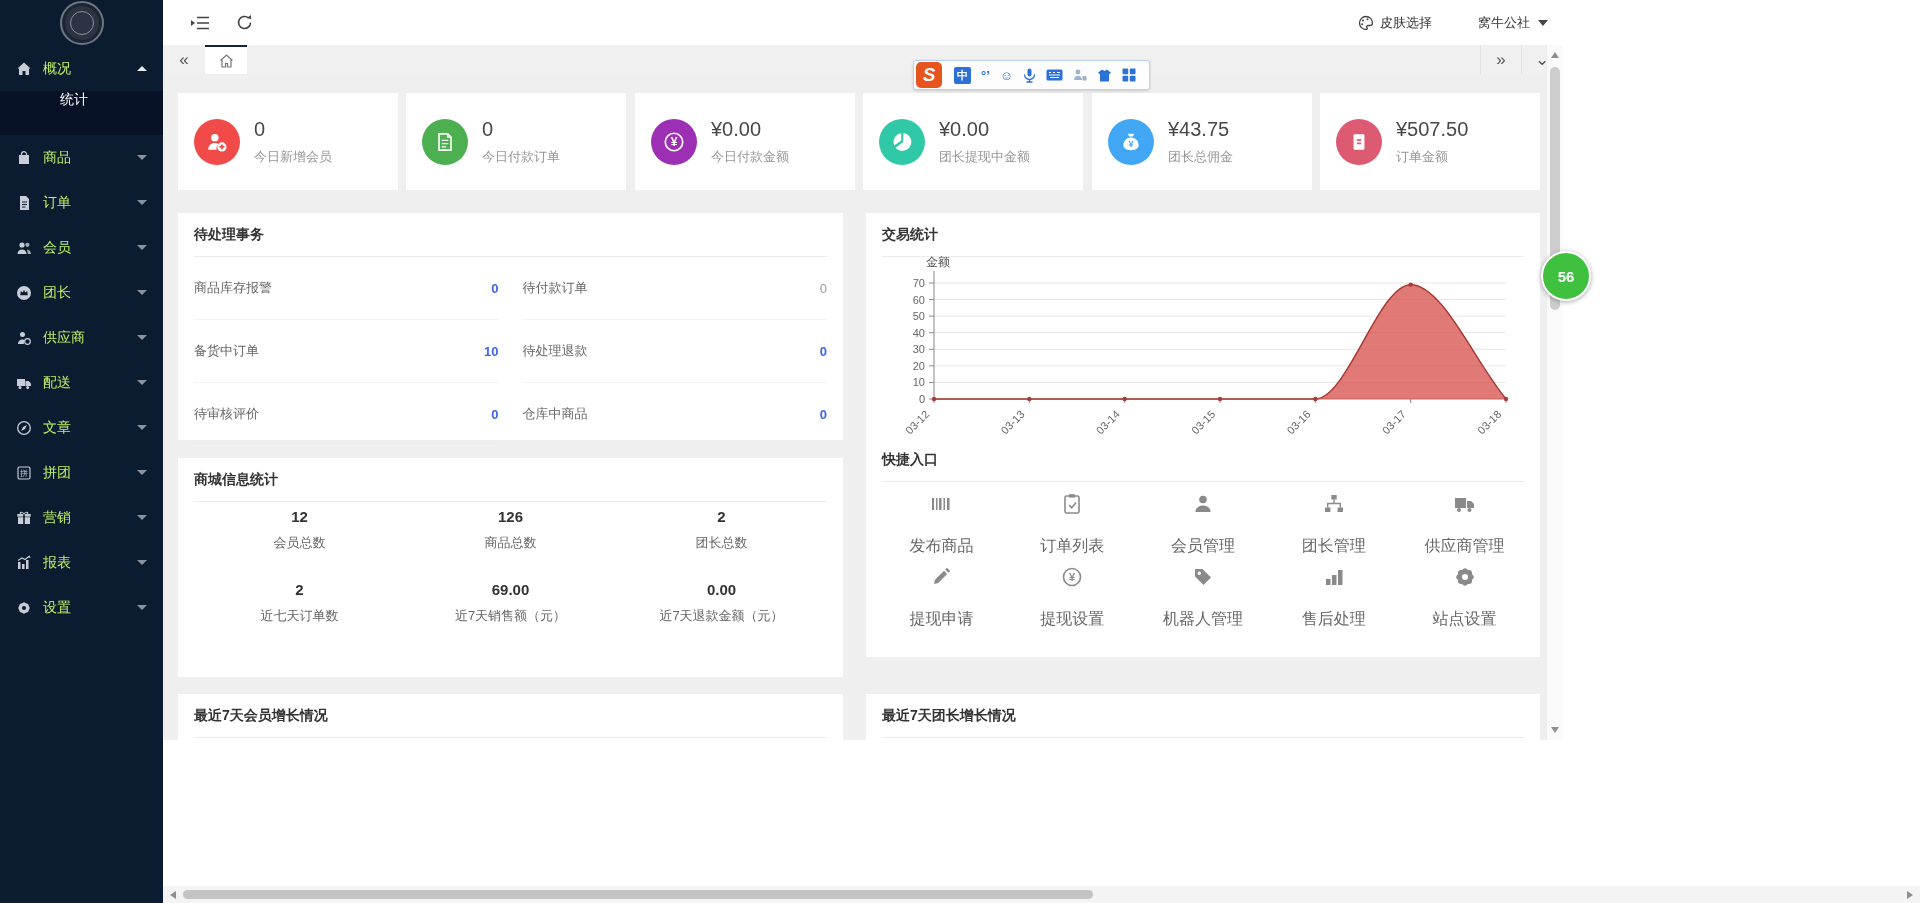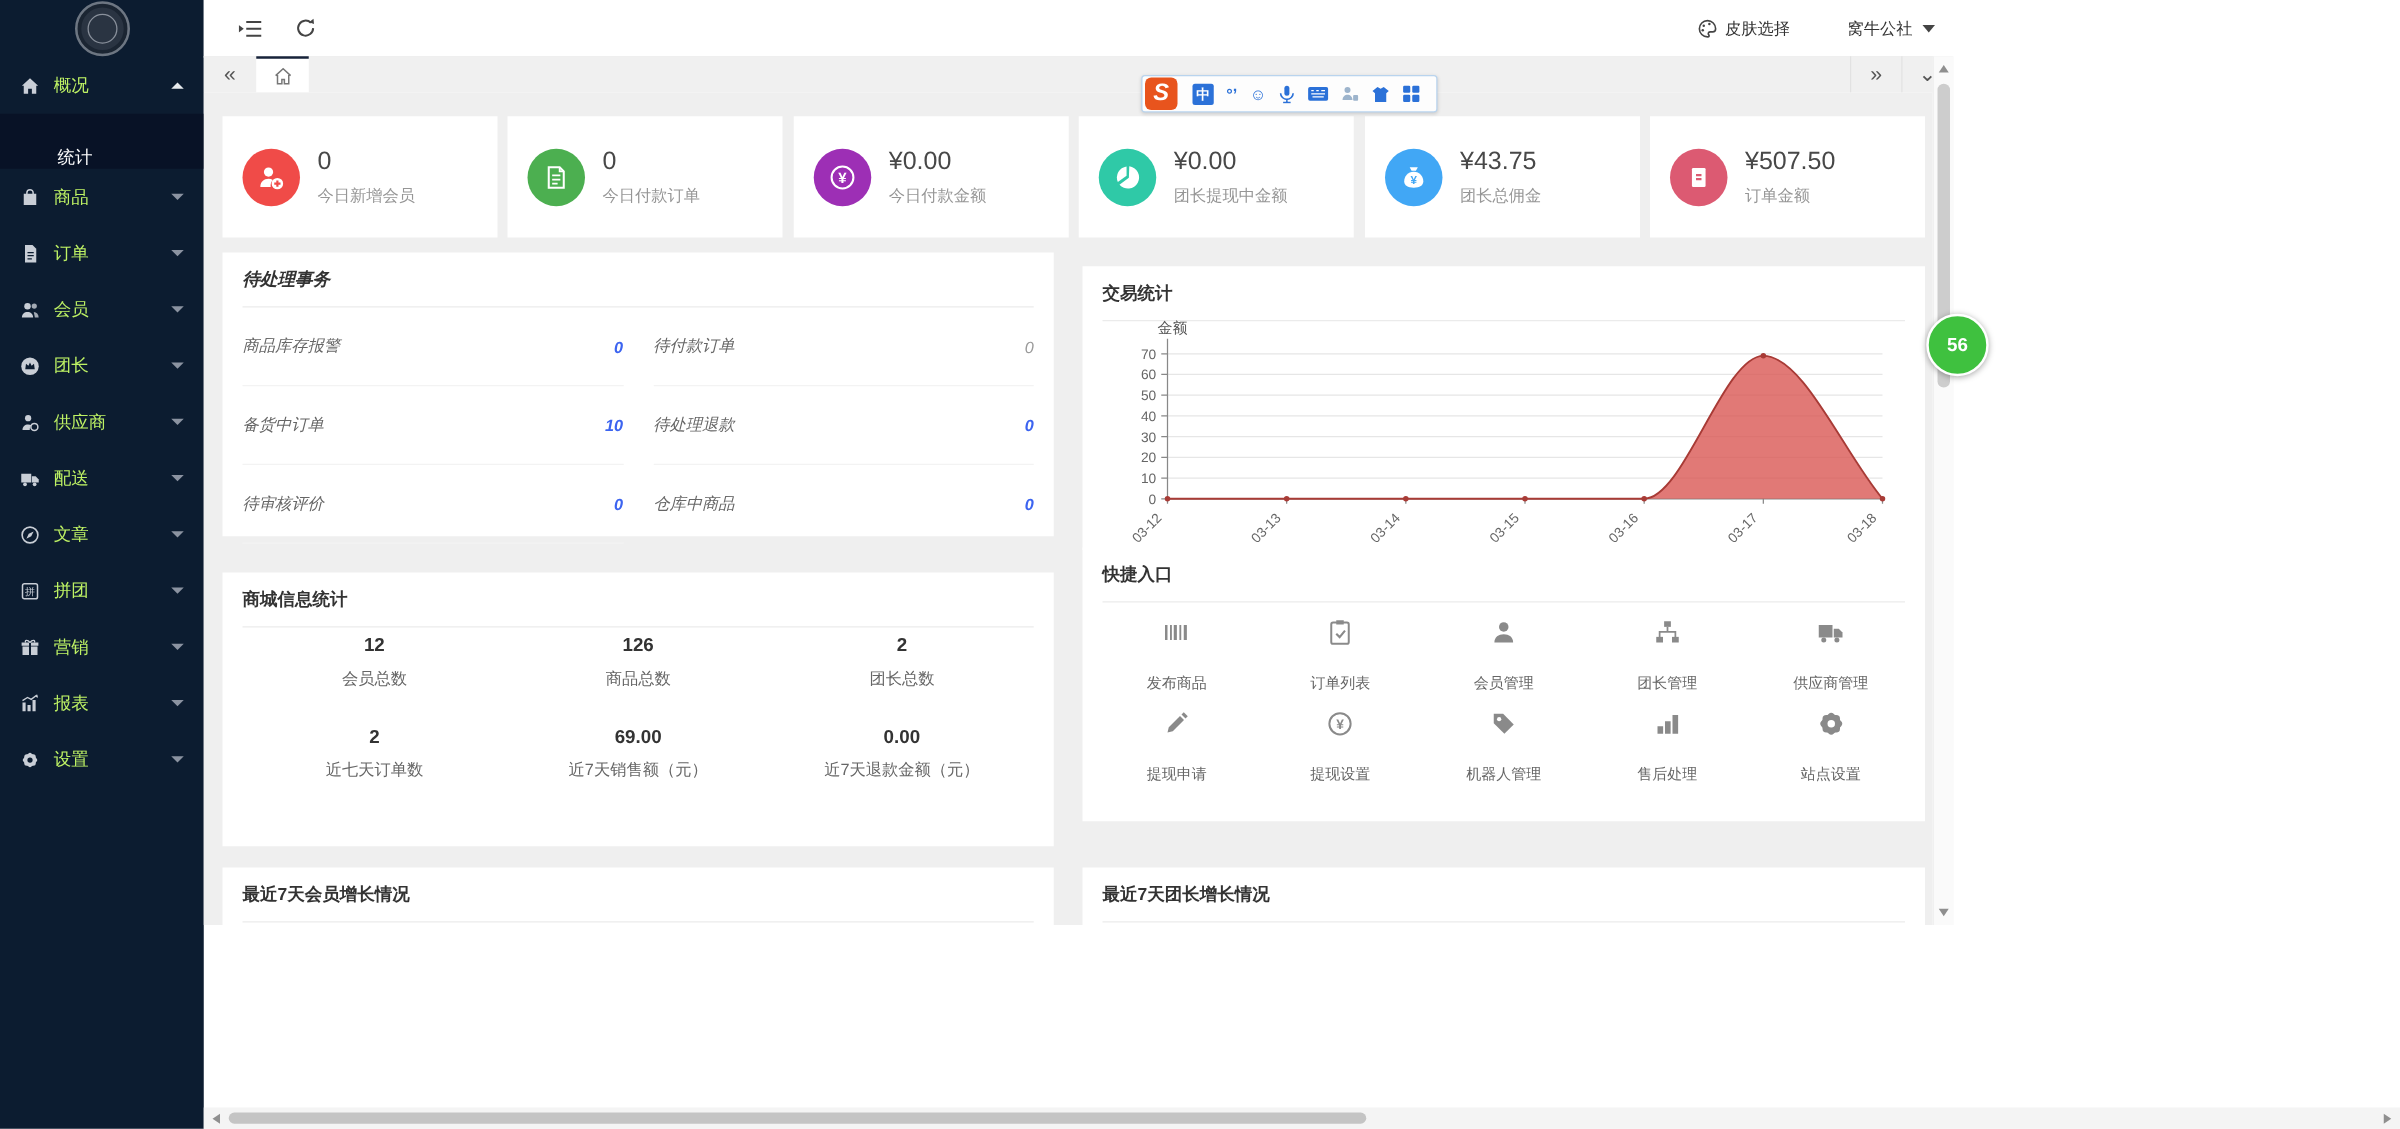--- a/index.html
+++ b/index.html
@@ -11,21 +11,21 @@
   .sidebar{left:0;top:0;width:163px;height:903px;background:#0c1c30;}
   .logo-wrap{height:46px;display:flex;align-items:center;justify-content:center;}
   .logo-circle{width:40px;height:40px;border-radius:50%;background:#2a3442;border:2px solid #6d7682;
                box-shadow:inset 0 0 0 3px #1b2532;display:flex;align-items:center;justify-content:center;}
   .logo-inner{width:22px;height:22px;border-radius:50%;border:1px solid #8a919c;}
   .menu-item{height:45px;display:flex;align-items:center;padding:0 16px;color:#bef264;font-size:14px;cursor:pointer;}
   .menu-item .mi-icon{width:16px;height:16px;margin-right:11px;flex:0 0 16px;}
   .caret{margin-left:auto;width:0;height:0;border-left:5px solid transparent;border-right:5px solid transparent;}
   .caret.down{border-top:5px solid #8b93a1;}
   .caret.up{border-bottom:5px solid #e8ebee;}
-  .submenu-item{height:44px;display:flex;align-items:flex-end;padding-left:46px;background:#081226;
+  .submenu-item{height:44px;display:flex;align-items:flex-start;padding-left:60px;background:#081226;
                 color:#fff;font-size:14px;cursor:pointer;}
 
   
   .topbar{left:163px;top:0;width:1399px;height:45px;background:#fff;border-bottom:1px solid #e8e8e8;
           display:flex;align-items:center;}
   .tb-icon{margin-left:28px;cursor:pointer;display:flex;align-items:center;}
   .tb-right{margin-left:auto;display:flex;align-items:center;margin-right:14px;text-align:right;}
   .skin{display:flex;align-items:center;font-size:13px;color:#333;cursor:pointer;margin-right:46px;}
   .skin svg{margin-right:6px;}
   .userbox{display:flex;align-items:center;font-size:13px;color:#333;cursor:pointer;}
@@ -57,21 +57,21 @@
   .val-blue{color:#3c64f0;}
   .val-gray{color:#9a9a9a;font-weight:400;}
 
   .mgrid{display:grid;grid-template-columns:repeat(3,1fr);padding:6px 16px 0 16px;}
   .mcell{height:73px;display:flex;flex-direction:column;align-items:center;}
   .mval{font-size:15px;font-weight:700;color:#333;}
   .mlab{font-size:13px;color:#666;margin-top:9px;}
 
   .qgrid{display:grid;grid-template-columns:repeat(5,1fr);padding:6px 10px 0 10px;}
   .qcell{height:73px;display:flex;flex-direction:column;align-items:center;justify-content:center;cursor:pointer;}
-  .qlab{font-size:12px;color:#666;margin-top:20px;}
+  .qlab{font-size:16px;color:#666;margin-top:20px;}
 
   
   .ime{left:913px;top:60px;height:28px;background:#fdfdfd;border:1px solid #b9d4ee;border-radius:3px;
        display:flex;align-items:center;padding:0 8px 0 2px;box-shadow:0 1px 3px rgba(0,0,0,.15);}
   .ime-logo{width:26px;height:26px;border-radius:5px;background:#e8541d;color:#fff;font-weight:700;font-style:italic;
             font-size:19px;display:flex;align-items:center;justify-content:center;margin-right:7px;cursor:pointer;}
   .ime-item{margin:0 5px;display:flex;align-items:center;justify-content:center;cursor:pointer;color:#2b71d8;font-size:13px;font-weight:700;}
   .ime-mode{width:17px;height:17px;background:#2b71d8;color:#fff;font-size:11px;border-radius:2px;}
 
   
@@ -338,21 +338,21 @@
           <rect x="6" y="4" width="10" height="14" rx="1" fill="#fff"></rect>
           <path d="M9 9.2h4M9 12.2h4" stroke="#dc5a72" stroke-width="1.6"></path>
         </svg>
     </span>
     <span>
         <div class="sval">¥507.50</div>
           <div class="slab">订单金额</div>
       </span>
   </div>
 
-  <div class="panel" style="left:15px;top:128px;width:665px;height:227px;font-style:italic;">
+  <div class="panel" style="left:15px;top:139px;width:665px;height:227px;">
     <div class="panel-title">待处理事务</div>
     <div class="pgrid">
       <div class="pcell">
           <span>商品库存报警</span>
           <span class="pval val-blue">0</span>
         </div>
       <div class="pcell">
           <span>待付款订单</span>
           <span class="pval val-gray">0</span>
         </div>

